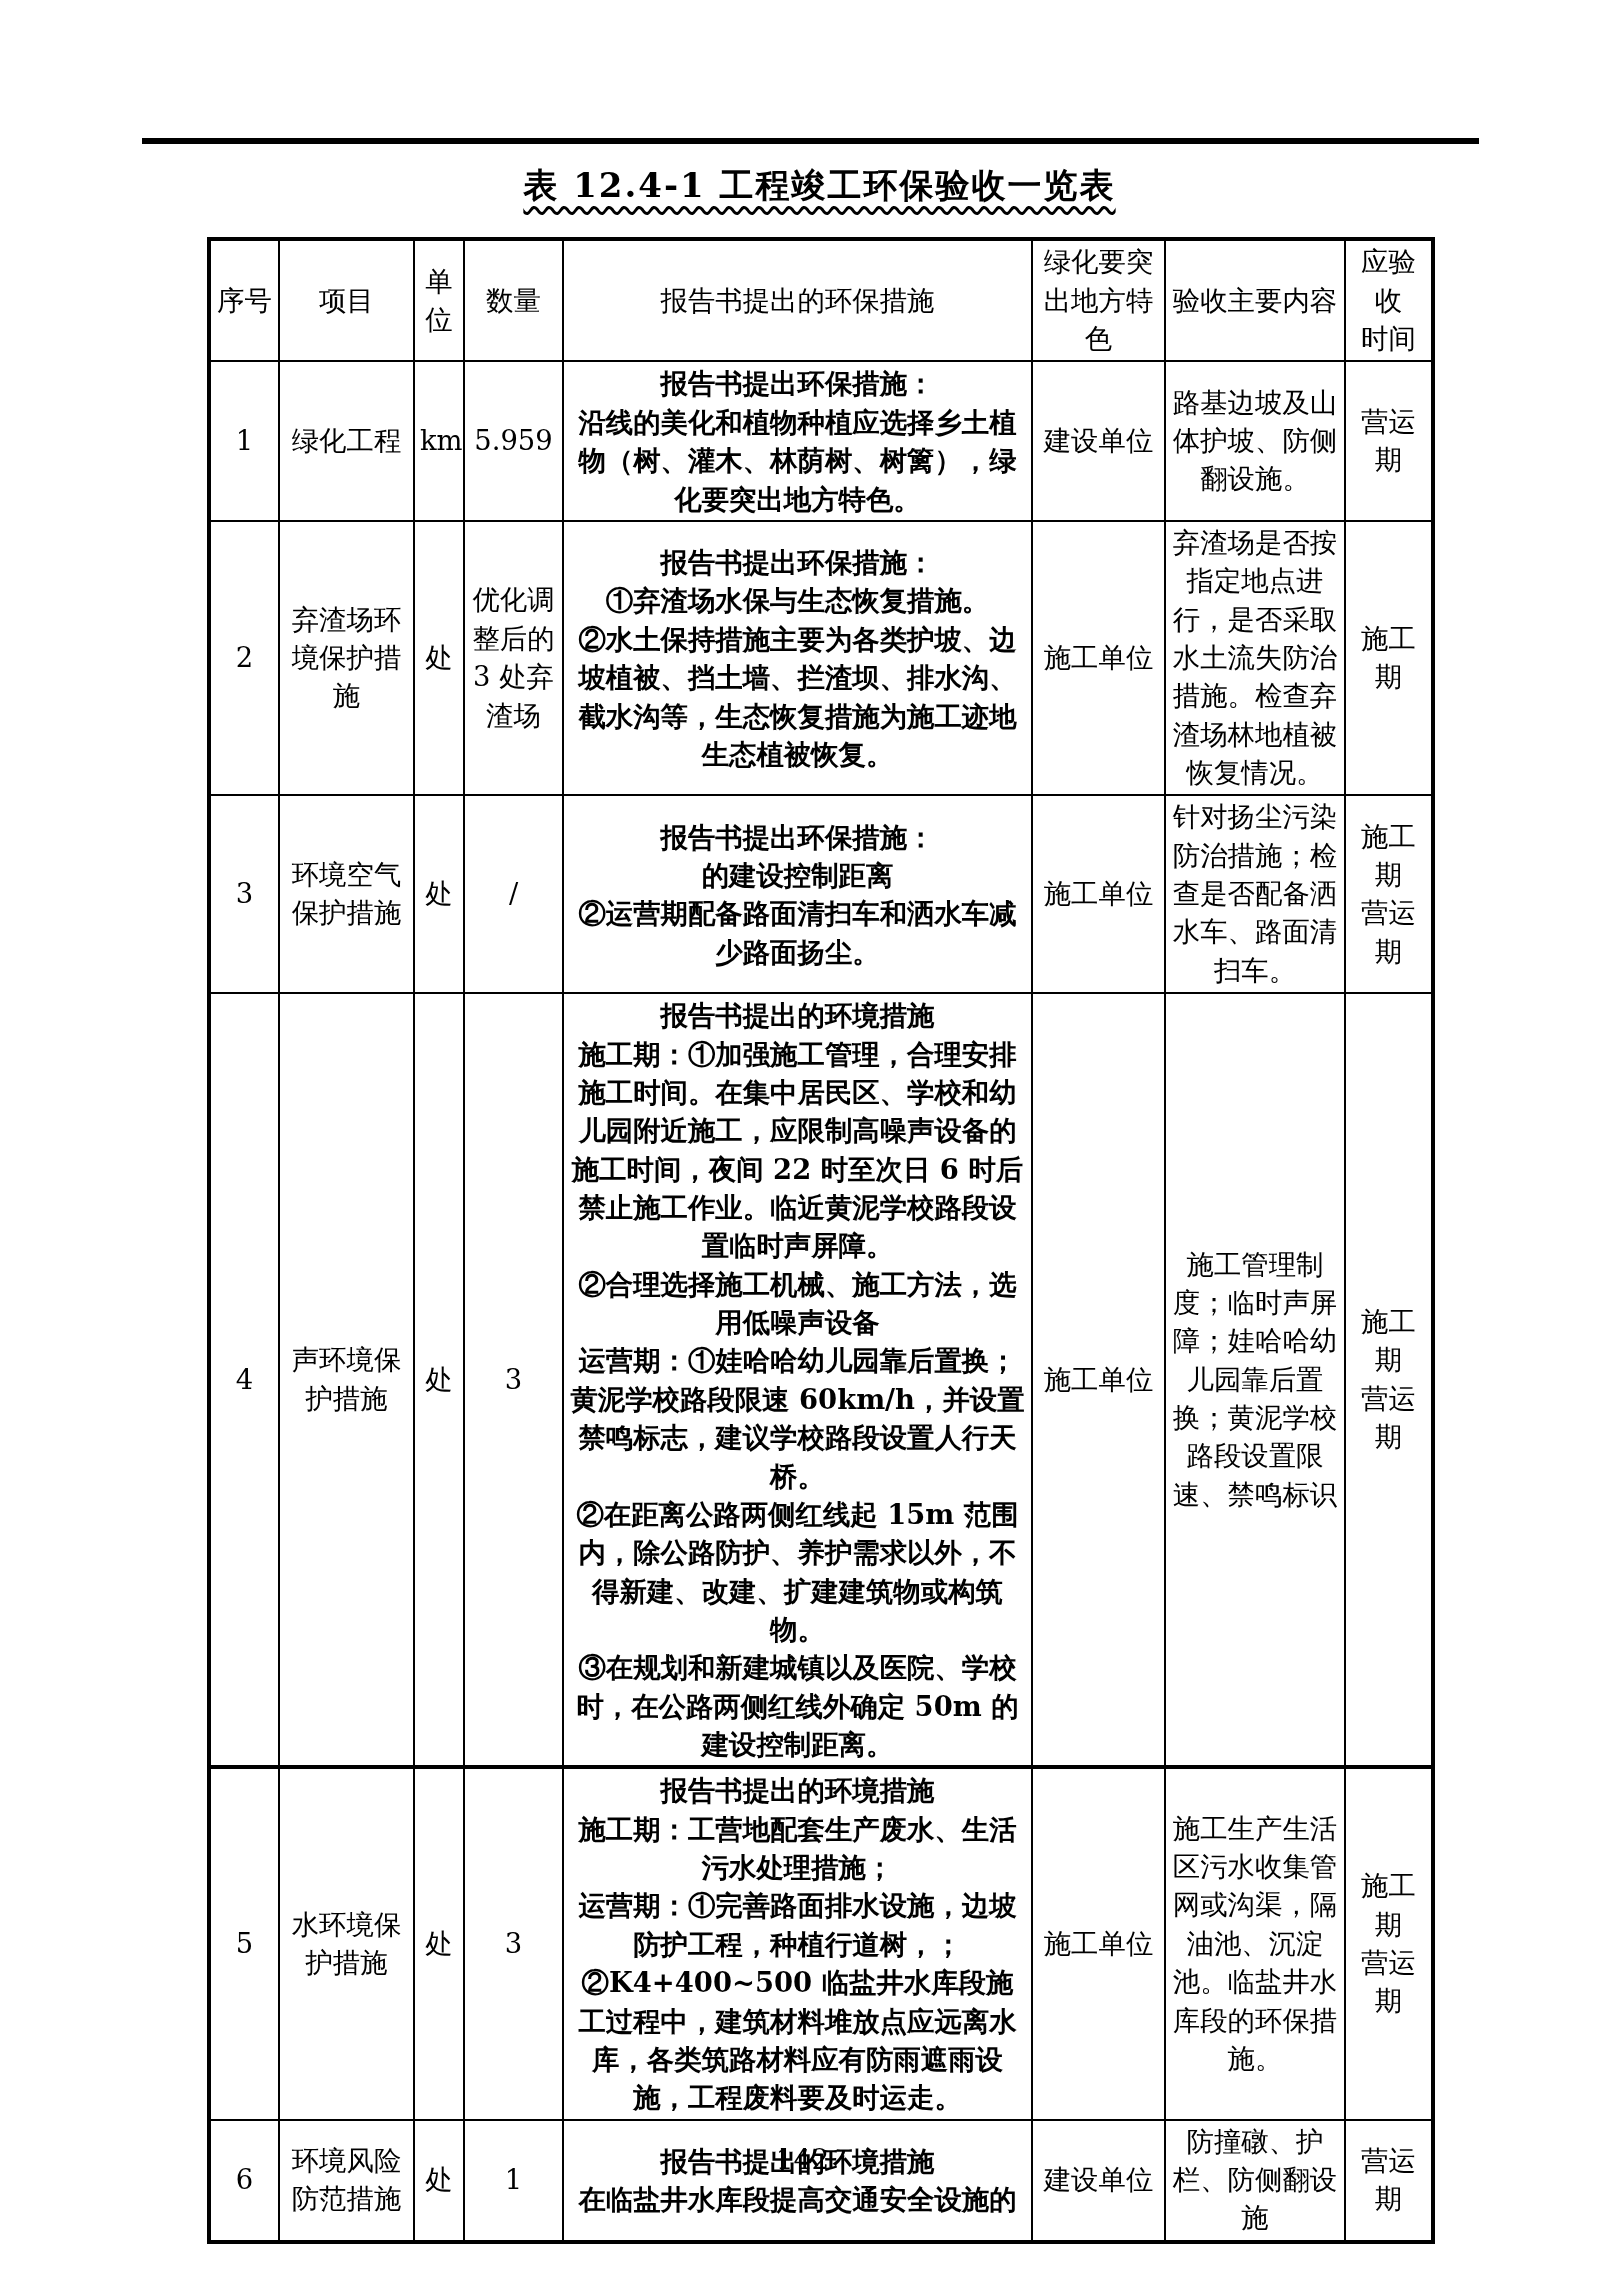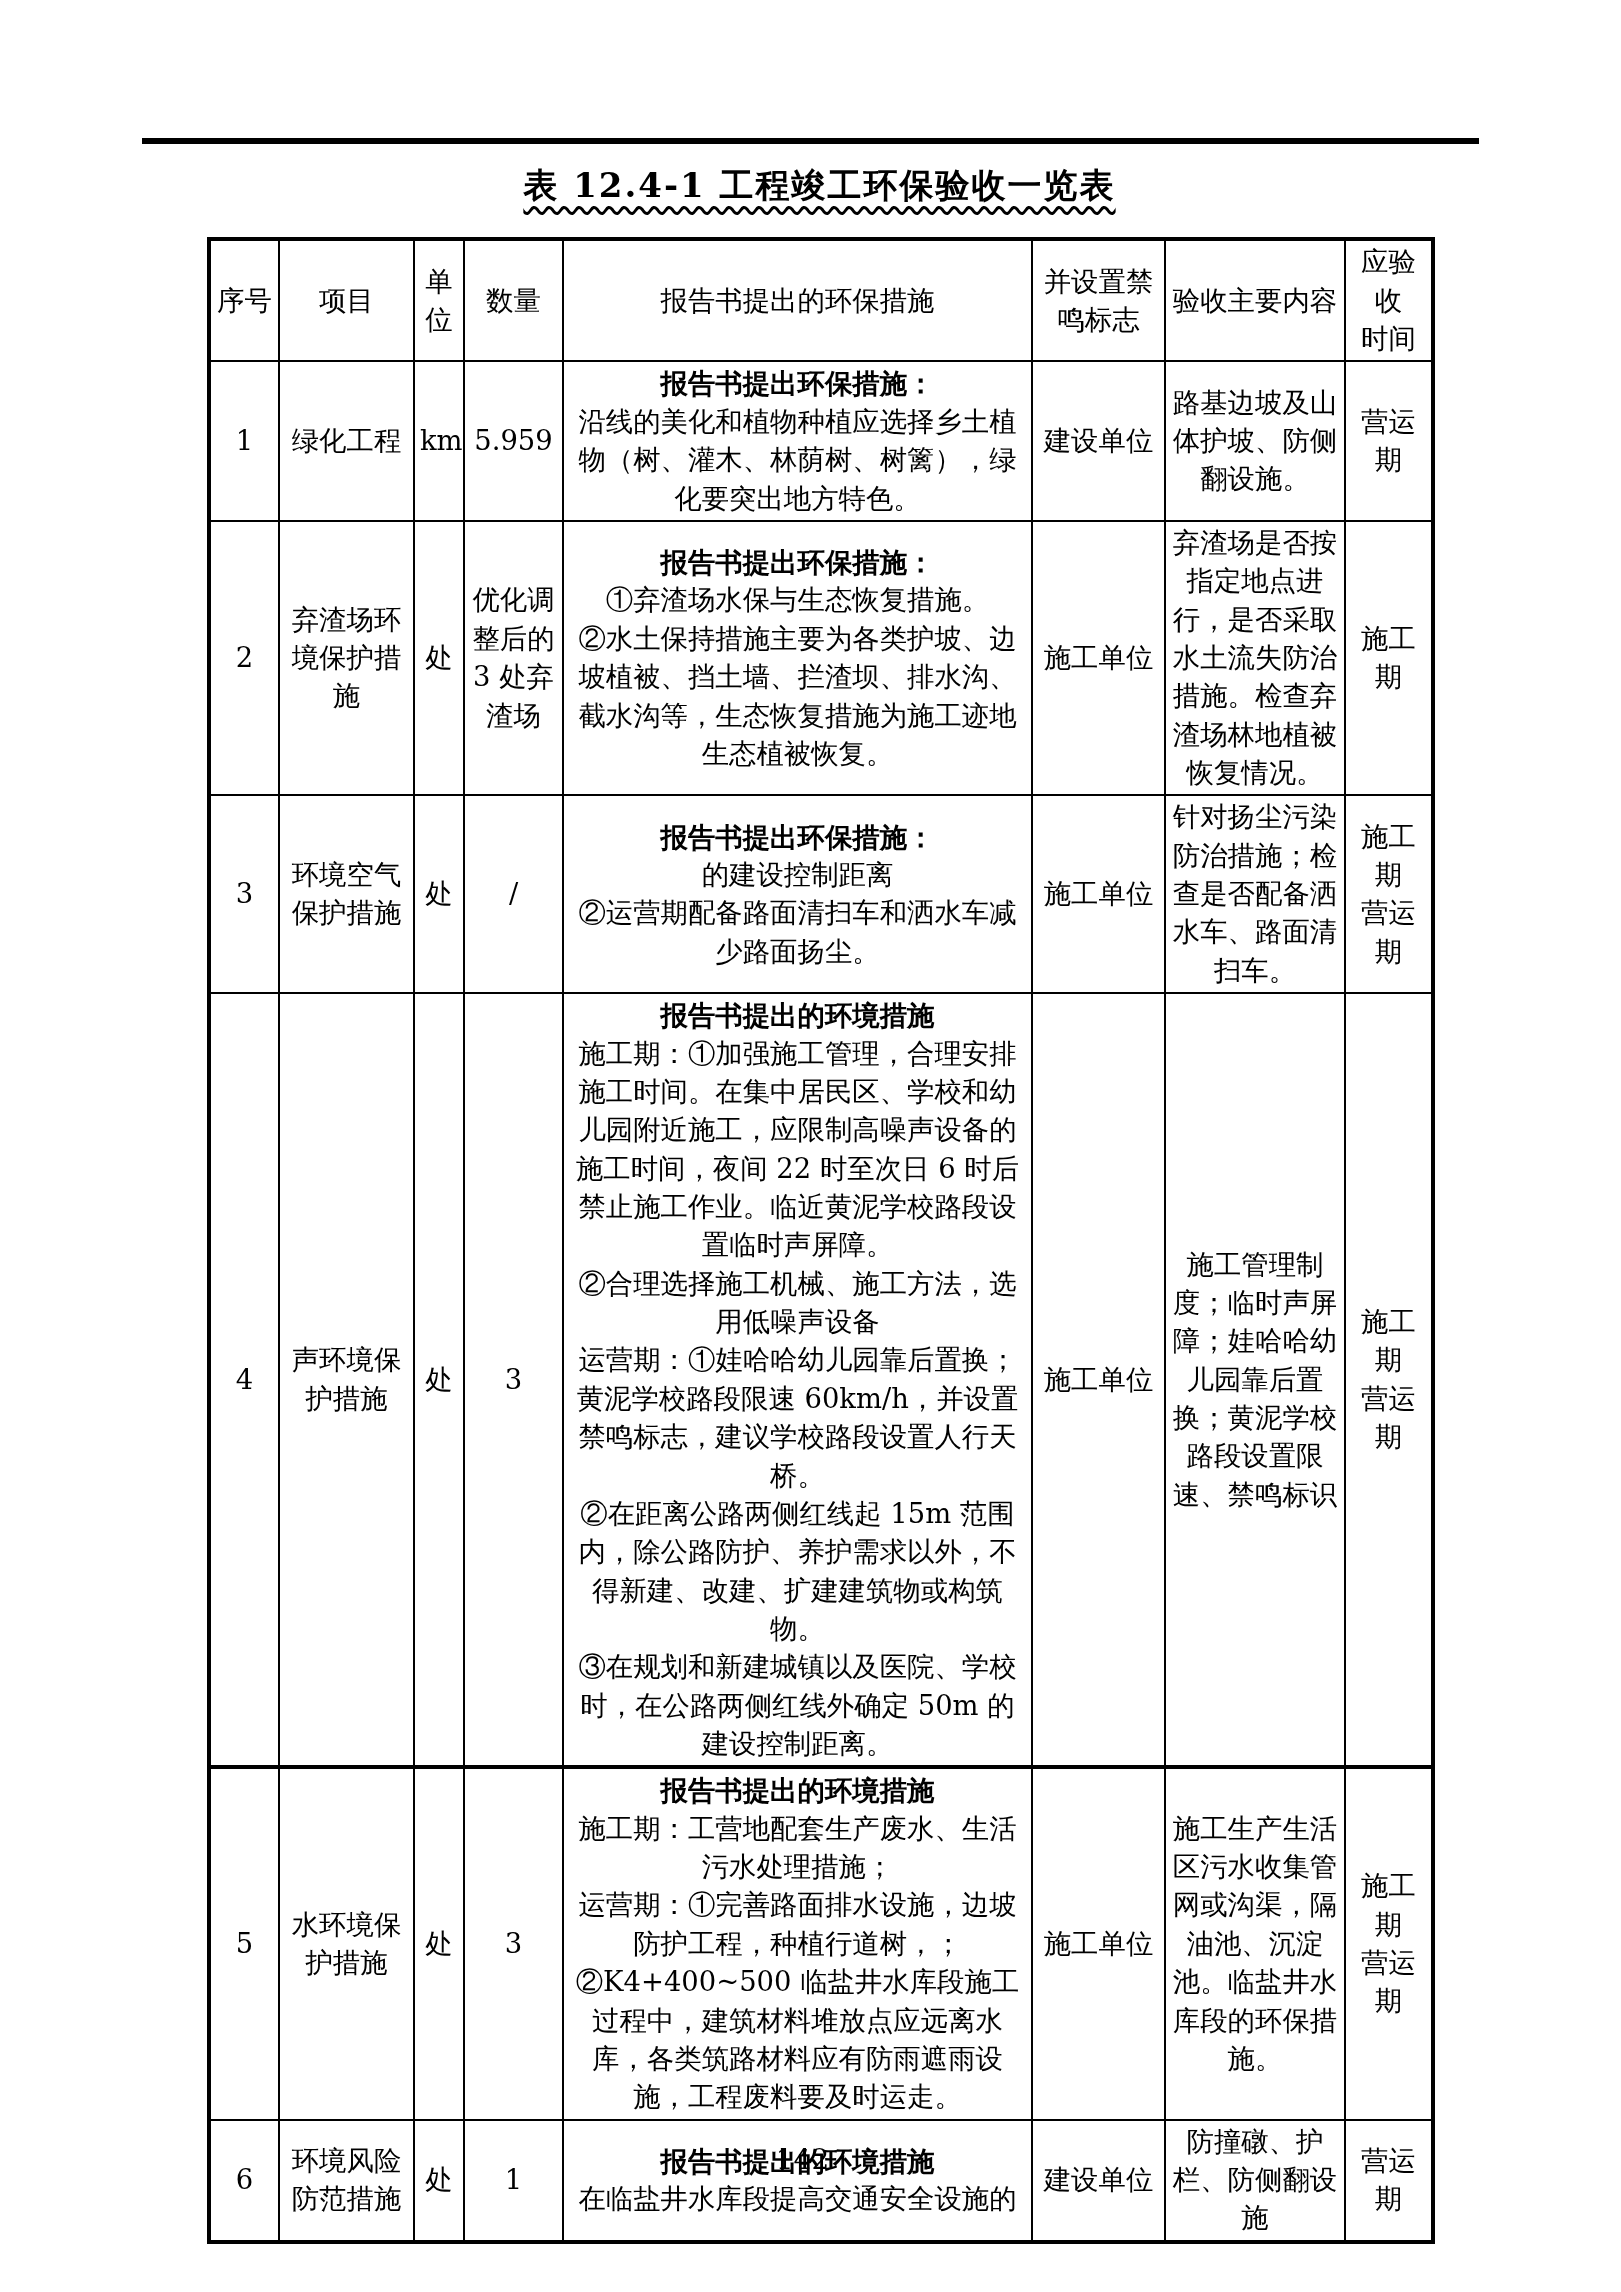--- a/index.html
+++ b/index.html
@@ -70,21 +70,21 @@
   tr.r5 { height: 286px; }
   tr.r6 { height: 78px; }
   tr.r4 td { border-bottom-width: 4.9px; }
   td.measures {
     text-align: left;
     line-height: 1.38;
     padding: 2.9px 7.8px;
     margin-left: 8px;
   }
   .m-title { display: block; font-weight: bold; }
-  .m-body  { display: block; white-space: pre-line; }
+  .m-body  { display: block; white-space: pre-line; font-weight: bold; }
   td.pre { white-space: pre-line; }
   th.pre { white-space: pre-line; margin-top: 38px; }
   .page-number {
     position: absolute;
     left: 0;
     right: 16px;
     top: 2143px;
     text-align: center;
     font-size: 28px;
   }
@@ -111,21 +111,21 @@
       <col style="width:180px">
       <col style="width:88px">
     </colgroup>
     <thead>
       <tr>
         <th>序号</th>
         <th>项目</th>
         <th>单位</th>
         <th>数量</th>
         <th>报告书提出的环保措施</th>
-        <th>并设置禁鸣标志</th>
+        <th>绿化要突出地方特色</th>
         <th>验收主要内容</th>
         <th class="pre">应验收
 时间</th>
       </tr>
     </thead>
     <tbody>
       <tr class="r1">
         <td>1</td>
         <td>绿化工程</td>
         <td>km</td>

